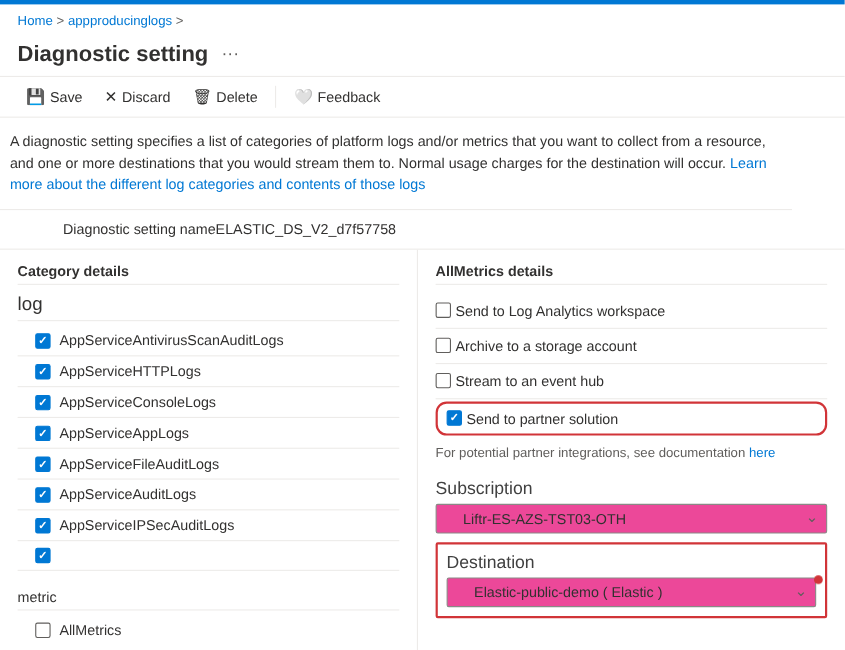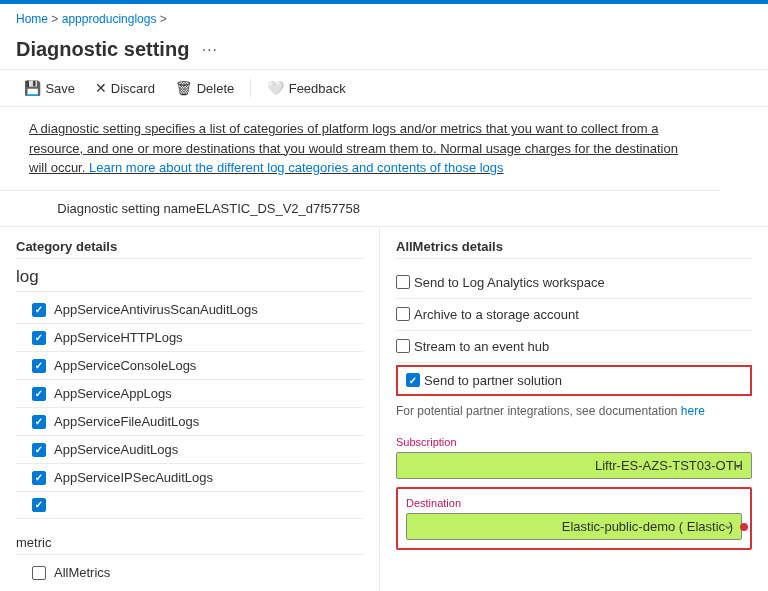--- a/index.html
+++ b/index.html
@@ -12,21 +12,21 @@
     
     .page-header { padding: 4px 16px 8px 16px; display: flex; align-items: center; gap: 8px; }
     .page-title { font-size: 20px; font-weight: 600; color: #323130; }
     .page-menu-btn { background: none; border: none; cursor: pointer; color: #605e5c; font-size: 16px; padding: 2px 4px; }
     
     .toolbar { display: flex; align-items: center; gap: 4px; padding: 6px 16px; border-top: 1px solid #edebe9; border-bottom: 1px solid #edebe9; }
     .toolbar-btn { display: flex; align-items: center; gap: 4px; background: none; border: none; cursor: pointer; padding: 4px 8px; color: #323130; font-size: 13px; border-radius: 2px; }
     .toolbar-btn .icon { font-size: 14px; }
     .toolbar-sep { width: 1px; height: 20px; background: #edebe9; margin: 0 4px; }
     
-    .description { padding: 12px 29px; font-size: 13px; color: #323130; line-height: 1.5; max-width: 720px; border-bottom: 1px solid #edebe9; text-decoration: underline; }
+    .description { padding: 12px 9px; font-size: 13px; color: #323130; line-height: 1.5; max-width: 720px; border-bottom: 1px solid #edebe9; }
     .description a { color: #0078d4; text-decoration: none; }
     
     .setting-name-row { display: flex; align-items: center; padding: 10px 16px; border-bottom: 1px solid #edebe9; }
     .setting-name-label { font-size: 13px; color: #323130; min-width: 180px; text-align: right; }
     .setting-name-value { font-size: 13px; color: #323130; }
     
     .content-area { display: flex; padding: 0; }
     
     .category-col { flex: 0 0 380px; border-right: 1px solid #edebe9; padding: 12px 16px; }
     .destination-col { flex: 1; padding: 12px 16px; }
@@ -38,28 +38,28 @@
     .checkbox-blue { width: 14px; height: 14px; background: #0078d4; border: 1px solid #0078d4; border-radius: 2px; display: flex; align-items: center; justify-content: center; flex-shrink: 0; }
     .checkbox-blue::after { content: '✓'; color: white; font-size: 10px; font-weight: bold; }
     .checkbox-empty { width: 14px; height: 14px; background: #fff; border: 1px solid #605e5c; border-radius: 2px; flex-shrink: 0; }
     .log-label { font-size: 13px; color: #323130; }
     
     .metric-section { margin-top: 16px; }
     
     .dest-item { display: flex; align-items: center; gap: 4px; padding: 8px 0; border-bottom: 1px solid #edebe9; }
     .dest-label { font-size: 13px; color: #323130; }
     
-    .dest-item-highlighted { border: 2px solid #d13438; padding: 6px 8px; margin: 2px 0; border-radius: 0; }
+    .dest-item-highlighted { border: 2px solid #d13438; padding: 6px 8px; margin: 2px 0; border-radius: 10px; }
     
     .partner-note { font-size: 12px; color: #605e5c; padding: 6px 0 10px 0; }
     .partner-note a { color: #0078d4; text-decoration: none; }
     
     .field-group { margin-top: 8px; }
-    .field-label { font-size: 11px; color: #be185d; margin-bottom: 4px; }
-    .field-select { width: 100%; padding: 5px 8px; border: 1px solid #8a8886; border-radius: 2px; font-size: 13px; color: #323130; background: #bef264; appearance: none; -webkit-appearance: none; cursor: pointer; text-align: right; }
+    .field-label { font-size: 16px; color: #404040; margin-bottom: 4px; }
+    .field-select { width: 100%; padding: 5px 24px; border: 1px solid #8a8886; border-radius: 2px; font-size: 13px; color: #323130; background: #ec4899; appearance: none; -webkit-appearance: none; cursor: pointer; }
     .select-wrapper { position: relative; }
     .select-wrapper::after { content: '⌄'; position: absolute; right: 8px; top: 50%; transform: translateY(-60%); color: #605e5c; pointer-events: none; font-size: 14px; }
     
     .field-group-highlighted { border: 2px solid #d13438; padding: 8px; border-radius: 2px; margin-top: 8px; }
     
     .red-dot { width: 8px; height: 8px; background: #d13438; border-radius: 50%; position: fixed; bottom: 60px; right: 20px; }
   </style>
 </head>
 <body>
 

